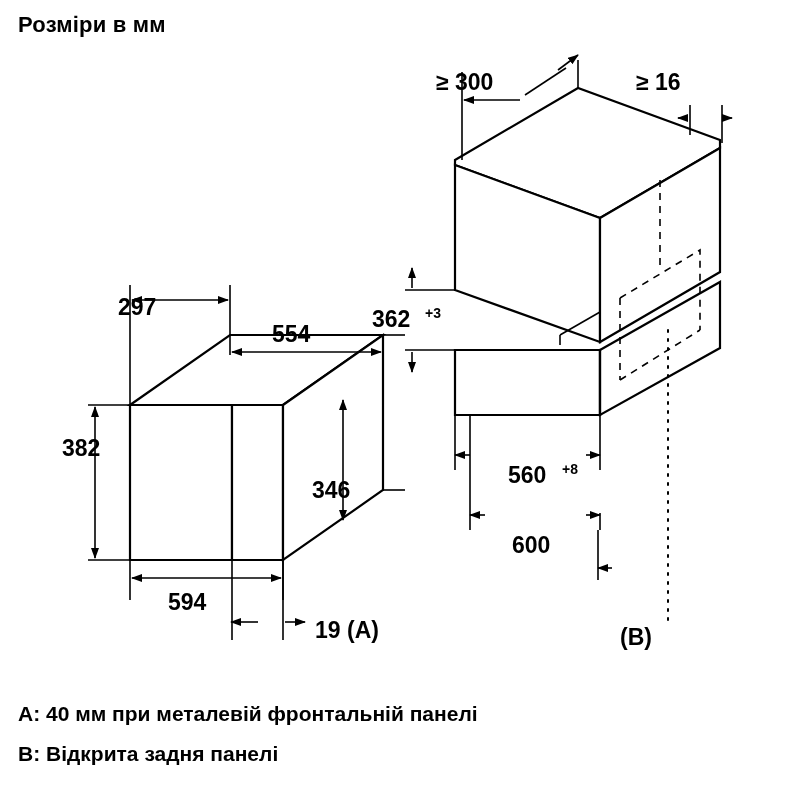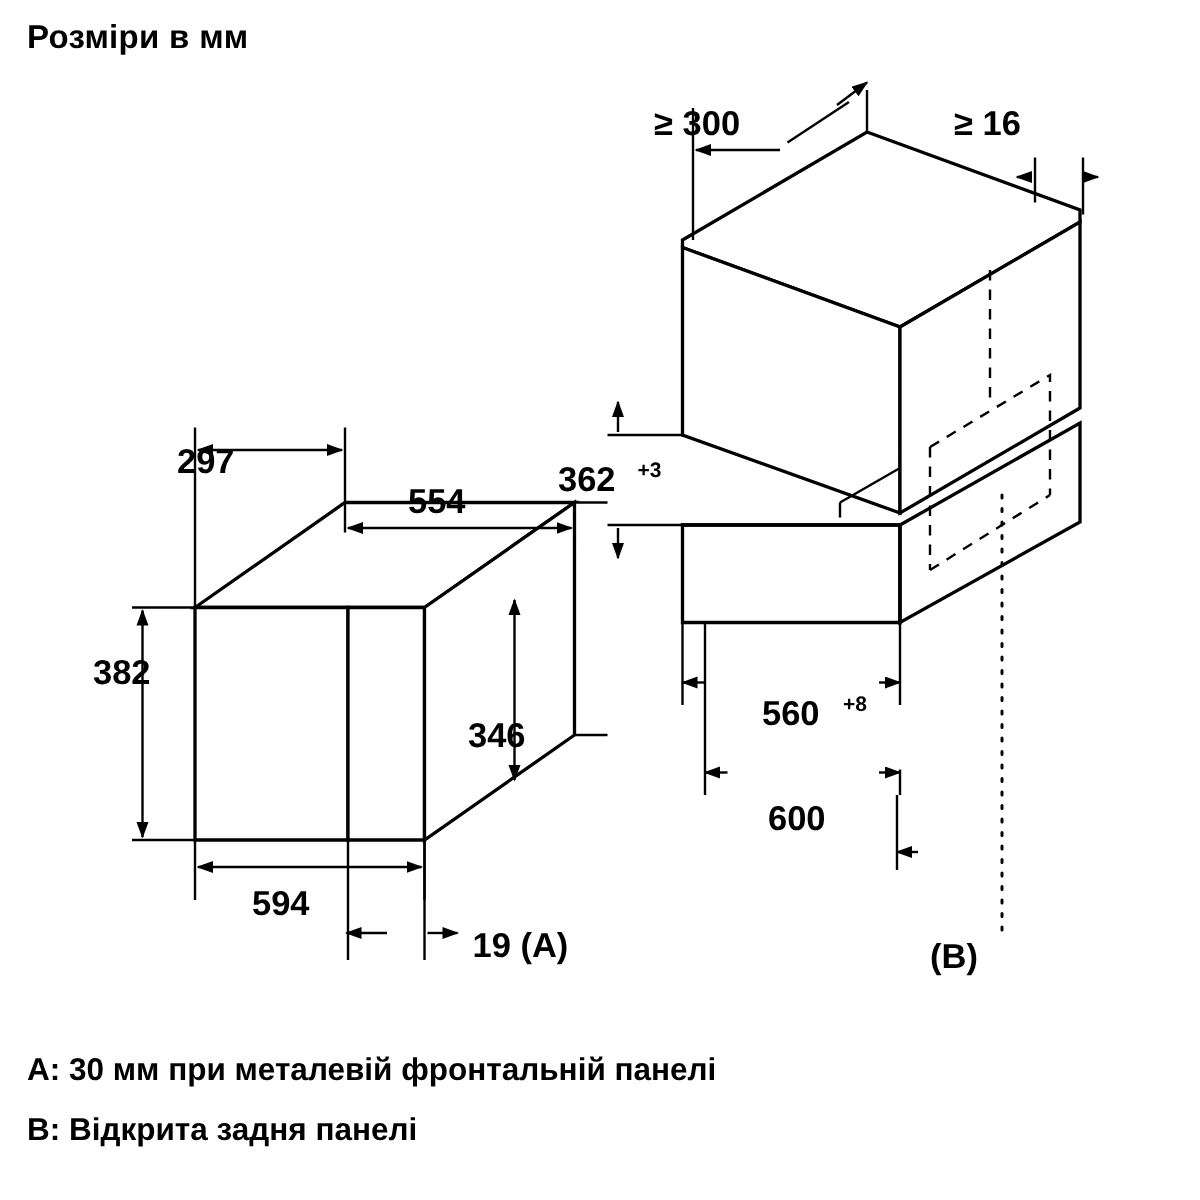--- a/index.html
+++ b/index.html
@@ -228,19 +228,19 @@
     <text class="dimtext" x="372" y="327">362</text>
     <text class="suptext" x="425" y="318">+3</text>
     <text class="dimtext" x="508" y="483">560</text>
     <text class="suptext" x="562" y="474">+8</text>
     <text class="dimtext" x="512" y="553">600</text>
     <text class="dimtext" x="620" y="645">(B)</text>
 
   </svg>
 
   <div class="legend" id="legend-a">
-    <span class="key">A</span><span>: </span><span class="body">30 мм при металевій фронтальній панелі</span>
+    <span class="key">A</span><span>: </span><span class="body">40 мм при металевій фронтальній панелі</span>
   </div>
   <div class="legend" id="legend-b">
     <span class="key">B</span><span>: </span><span class="body">Відкрита задня панелі</span>
   </div>
 
 </div>
 
 </body></html>

